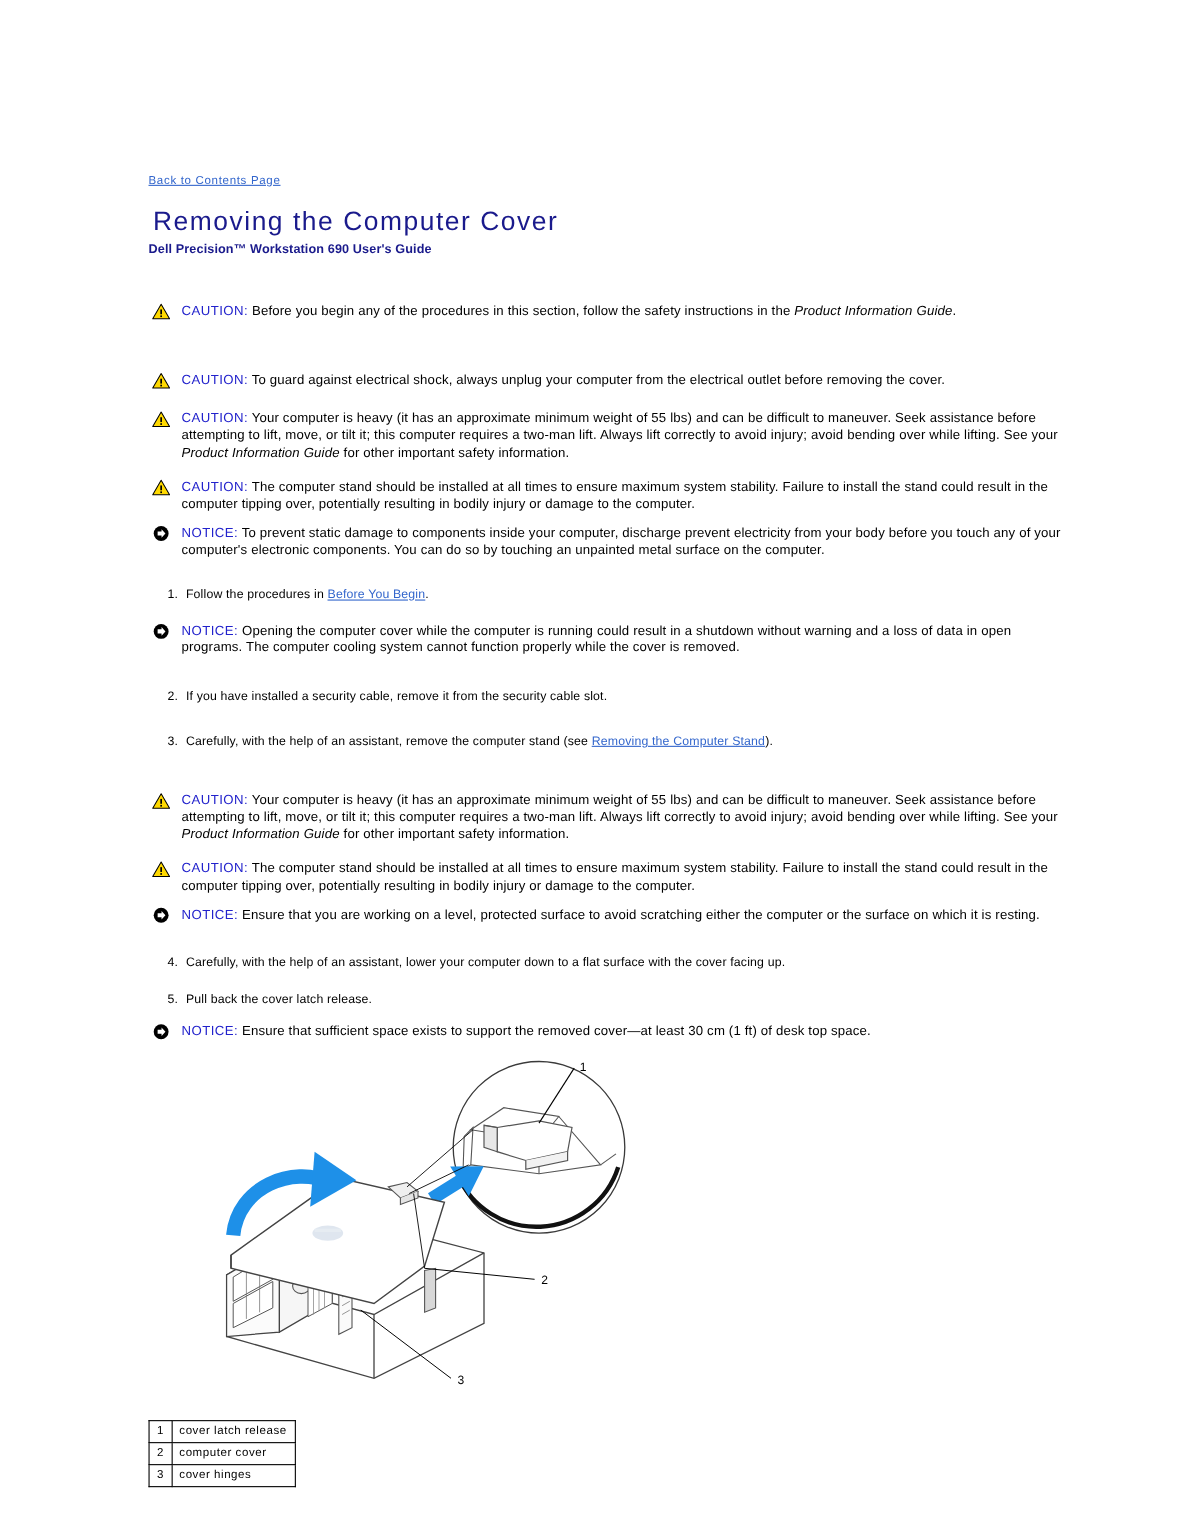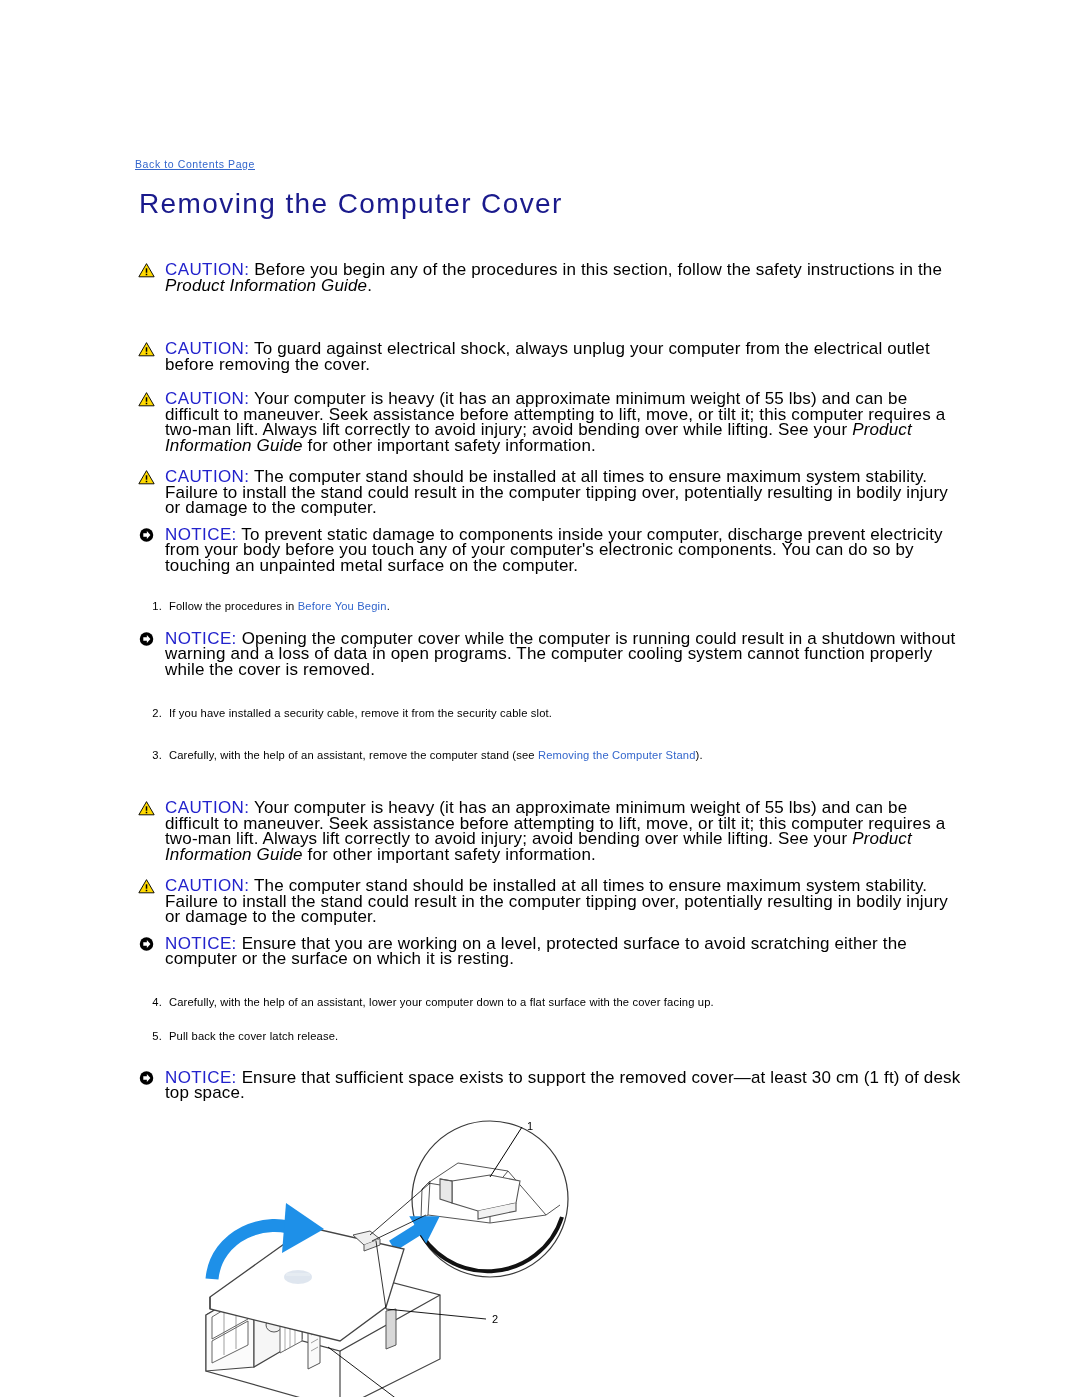--- a/index.html
+++ b/index.html
@@ -32,40 +32,40 @@
   .back-link {
     display: inline-block;
     font-size: 10.5px;
     letter-spacing: 0.6px;
     color: #3366cc;
     text-decoration: underline;
     cursor: pointer;
   }
   .title {
     margin-top: 16px;
-    font-size: 28px;
+    font-size: 24px;
     letter-spacing: 1.4px;
     font-weight: normal;
     color: #1a1a8c;
     padding-left: 4px;
     line-height: 1.15;
   }
   .subtitle {
     margin-top: 5px;
     font-size: 11.5px;
     font-weight: bold;
     color: #1a1a8c;
     letter-spacing: 0.1px;
   }
 
   
   .admon {
     position: relative;
     padding-left: 30px;
-    font-size: 17px;
+    font-size: 12px;
     line-height: 15.5px;
     letter-spacing: 0.15px;
     color: #000;
   }
   .admon .lbl {
     color: #2222cc;
     letter-spacing: 0.4px;
   }
   .admon em { font-style: italic; }
 
@@ -87,20 +87,21 @@
   }
   .step .num {
     position: absolute;
     left: 11px;
     top: 0;
     width: 16px;
     text-align: right;
   }
   .ilink {
     color: #3366cc;
+    text-decoration: underline;
     cursor: pointer;
   }
 
   
   .figure {
     position: relative;
     margin-top: 18px;
     margin-left: 55px;
     width: 420px;
     height: 310px;
@@ -129,20 +130,21 @@
 </style>
 </head>
 <body>
 
 <div class="page">
   <div class="content">
 
     <a class="back-link">Back to Contents Page</a>
 
     <div class="title">Removing the Computer Cover</div>
+    <div class="subtitle">Dell Precision™ Workstation 690 User's Guide</div>
 
     
     <div style="margin-top:42px;">
 
       <div class="admon" style="margin-bottom:19px;">
         <svg class="icon-warn" viewBox="0 0 20 18">
           <polygon points="10,1.5 19,17 1,17" fill="#ffd900" stroke="#000000" stroke-width="1.1" stroke-linejoin="round"></polygon>
           <rect x="9.1" y="7" width="1.8" height="5.2" fill="#000"></rect>
           <rect x="9.1" y="13.4" width="1.8" height="1.8" fill="#000"></rect>
         </svg>
@@ -257,21 +259,21 @@
       <span>Carefully, with the help of an assistant, lower your computer down to a flat surface with the cover facing up.</span>
     </div>
 
     
     <div class="step" style="margin-top:19px;">
       <span class="num">5.</span>
       <span>Pull back the cover latch release.</span>
     </div>
 
     
-    <div class="admon" style="margin-top:25px;">
+    <div class="admon" style="margin-top:12px;">
       <svg class="icon-notice" viewBox="0 0 18 18">
         <circle cx="9" cy="9" r="7.6" fill="#000000"></circle>
         <polygon points="5.4,6.9 9.4,6.9 9.4,4.6 13.4,9 9.4,13.4 9.4,11.1 5.4,11.1" fill="#ffffff"></polygon>
       </svg>
       <span class="lbl">NOTICE:</span>
       <span>Ensure that sufficient space exists to support the removed cover—at least 30 cm (1 ft) of desk top space.</span>
     </div>
 
     
     <div class="figure">

